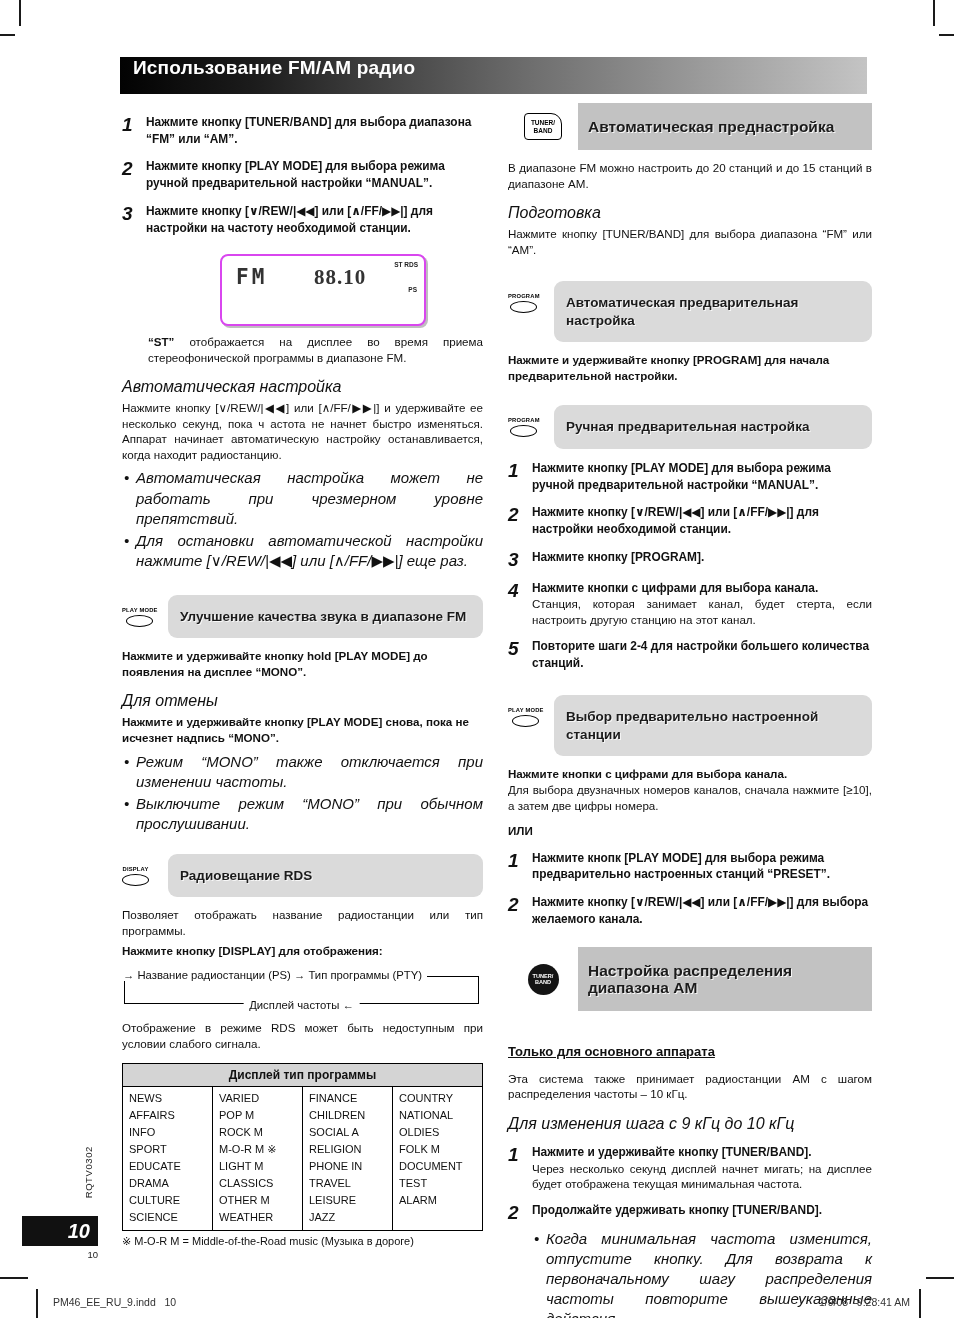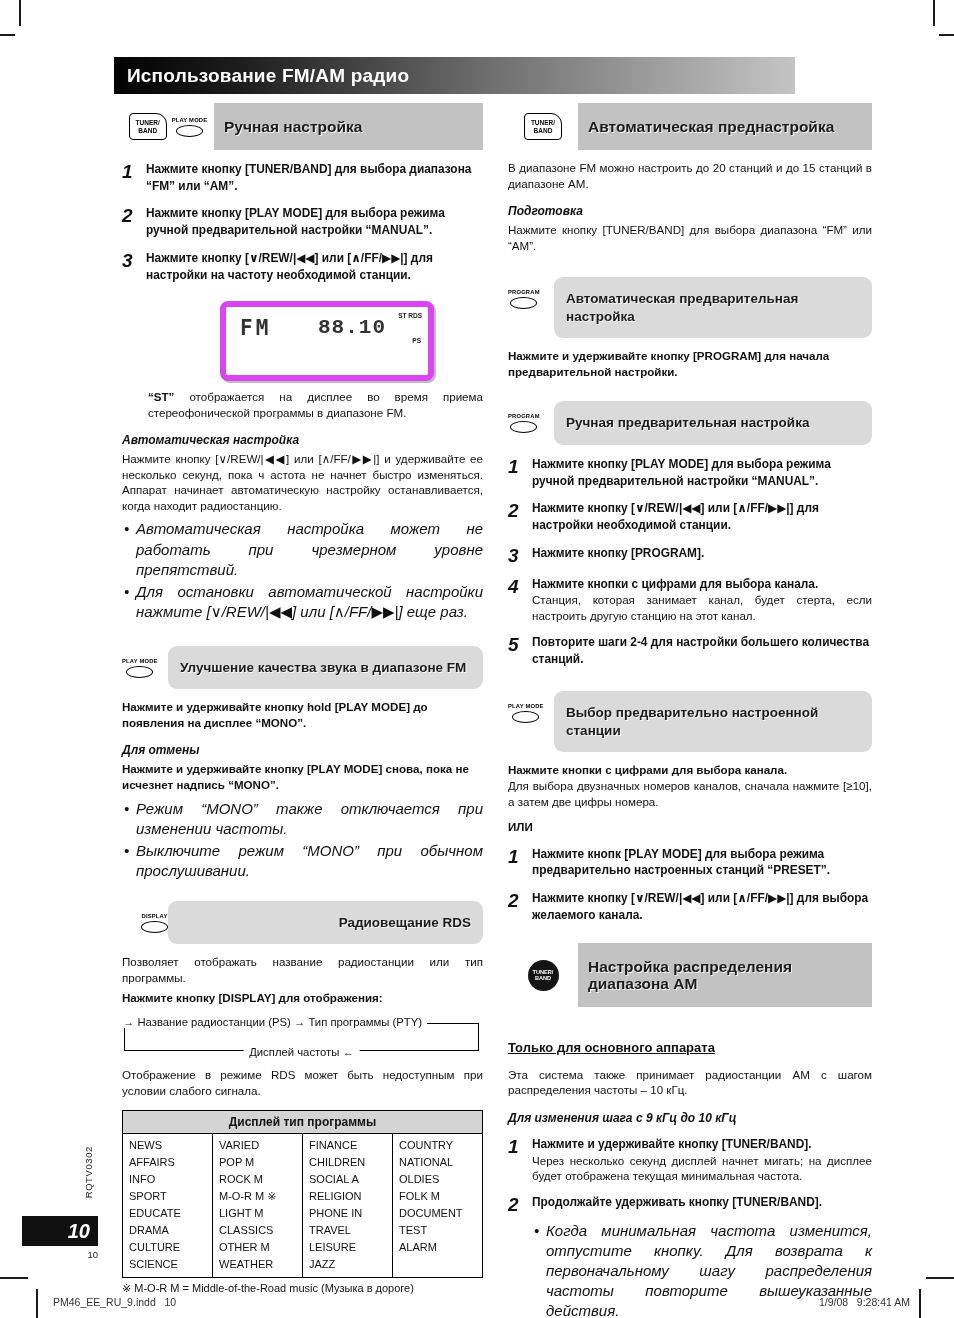--- a/index.html
+++ b/index.html
@@ -1,23 +1,23 @@
 <!DOCTYPE html>
 <html><head>
 <meta charset="utf-8">
 <style>
   html,body{margin:0;padding:0;background:#fff;}
   .page{position:relative;width:954px;height:1318px;background:#fff;overflow:hidden;
         font-family:"Liberation Sans","DejaVu Sans",sans-serif;color:#111;}
   
   .crop{position:absolute;background:#1a1a1a;}
   
-  .title-bar{position:absolute;left:114px;top:57px;width:681px;height:37px;
+  .title-bar{position:absolute;left:120px;top:57px;width:747px;height:37px;
     background:linear-gradient(90deg,#020202 0%,#1c1c1c 18%,#6e6e6e 55%,#9b9b9b 78%,#c4c4c4 100%);
-    display:flex;align-items:center;}
+    display:flex;align-items:flex-start;}
   .title-bar span{color:#fff;font-weight:bold;font-size:19px;padding-left:13px;letter-spacing:.2px;}
   
   .col{position:absolute;top:103px;}
   .col-left{left:122px;width:361px;}
   .col-right{left:508px;width:364px;}
   
   .hdr{display:flex;background:#c2c2c2;min-height:47px;}
   .hdr.tall{min-height:64px;}
   .hdr-icons{background:#fff;display:flex;align-items:center;justify-content:center;gap:5px;
     padding:3px 6px;min-width:92px;box-sizing:border-box;}
@@ -35,36 +35,36 @@
   .oval-wrap{display:inline-flex;flex-direction:column;align-items:center;gap:2px;}
   .oval-label{font-size:5.8px;font-weight:bold;letter-spacing:.2px;color:#000;white-space:nowrap;}
   .oval{display:block;width:25px;height:10px;border:1.3px solid #000;border-radius:50%;background:#fff;}
   .tb-circle{width:31px;height:31px;border-radius:50%;background:#141414;color:#fff;
     display:flex;flex-direction:column;align-items:center;justify-content:center;
     font-size:5.6px;font-weight:bold;line-height:1.15;}
   
   .p{font-size:11.6px;line-height:1.34;margin:10px 0 0 0;}
   .just{text-align:justify;}
   .b{font-weight:bold;}
-  .heading-bi{font-size:12px;font-weight:bold;font-style:italic;margin-top:13px;}
+  .heading-bi{font-size:16px;font-weight:normal;font-style:italic;margin-top:13px;}
   .bullets{margin:6px 0 0 0;padding:0;list-style:none;}
   .bullets li{font-size:15px;line-height:1.34;padding-left:14px;position:relative;text-align:justify;margin-top:2px;font-style:italic;}
   .bullets li::before{content:"•";position:absolute;left:2px;}
   
   .step{display:flex;margin-top:11px;}
   .step-num{flex:none;width:24px;font-size:19px;font-weight:bold;font-style:italic;line-height:1;padding-top:1px;}
   .step-body{flex:1;font-size:11.6px;line-height:1.32;}
   .step-body .sb{font-weight:bold;font-size:11.9px;}
   .step-body .sn{display:block;font-weight:normal;text-align:justify;}
   
-  .lcd{position:relative;margin:18px 0 0 98px;width:202px;height:68px;border:6px solid #d946ef;
+  .lcd{position:relative;margin:18px 0 0 98px;width:202px;height:68px;border:2px solid #d946ef;
     border-radius:8px;background:#fff;box-shadow:2px 2px 0 rgba(0,0,0,.25);}
   .lcd .band{position:absolute;left:14px;top:9px;font-family:"DejaVu Sans Mono",monospace;
     font-size:21px;font-weight:bold;color:#333;letter-spacing:3px;}
-  .lcd .freq{position:absolute;left:92px;top:9px;font-family:Liberation Mono, monospace;
+  .lcd .freq{position:absolute;left:92px;top:9px;font-family:Liberation Serif, serif;
     font-size:21px;font-weight:bold;color:#333;letter-spacing:1px;}
   .lcd .ind-top{position:absolute;right:6px;top:5px;font-size:6.5px;font-weight:bold;color:#222;}
   .lcd .ind-bot{position:absolute;right:7px;top:30px;font-size:6.5px;font-weight:bold;color:#222;}
   
   .cycle{position:relative;border:1.2px solid #000;height:26px;margin:18px 4px 16px 2px;}
   .cycle .top-label{position:absolute;top:-8px;left:-2px;background:#fff;padding:0 5px 0 0;
     font-size:11.3px;white-space:nowrap;}
   .cycle .bottom-label{position:absolute;bottom:-8px;left:50%;transform:translateX(-50%);
     background:#fff;padding:0 6px;font-size:11.3px;white-space:nowrap;}
   
@@ -98,33 +98,20 @@
   <div class="crop" style="left:36px;top:1289px;width:1.5px;height:29px;"></div>
   <div class="crop" style="right:0;top:1277px;width:28px;height:1.5px;"></div>
   <div class="crop" style="left:919px;top:1289px;width:1.5px;height:29px;"></div>
 
   <div class="title-bar">
     <span>Использование FM/AM радио</span>
   </div>
 
   <div class="col col-left">
 
-    <div class="hdr">
-      <div class="hdr-icons">
-        <span class="tb-badge">
-          <span>TUNER/</span>
-          <span>BAND</span>
-        </span>
-        <span class="oval-wrap">
-          <span class="oval-label">PLAY MODE</span>
-          <span class="oval"></span>
-        </span>
-      </div>
-      <div class="hdr-title">Ручная настройка</div>
-    </div>
 
     <div class="step">
       <span class="step-num">1</span>
       <span class="step-body"><span class="sb">Нажмите кнопку [TUNER/BAND] для выбора диапазона “FM” или “AM”.</span></span>
     </div>
     <div class="step">
       <span class="step-num">2</span>
       <span class="step-body"><span class="sb">Нажмите кнопку [PLAY MODE] для выбора режима ручной предварительной настройки “MANUAL”.</span></span>
     </div>
     <div class="step">
@@ -160,21 +147,21 @@
       <div class="sub-bar">Улучшение качества звука в диапазоне FM</div>
     </div>
     <p class="p"><span class="sb b">Нажмите и удерживайте кнопку hold [PLAY MODE] до появления на дисплее “MONO”.</span></p>
     <div class="heading-bi">Для отмены</div>
     <p class="p mt4"><span class="sb b">Нажмите и удерживайте кнопку [PLAY MODE] снова, пока не исчезнет надпись “MONO”.</span></p>
     <ul class="bullets">
       <li>Режим “MONO” также отключается при изменении частоты.</li>
       <li>Выключите режим “MONO” при обычном прослушивании.</li>
     </ul>
 
-    <div class="sub" style="margin-top:20px;text-align:right;">
+    <div class="sub" style="margin-top:20px;">
       <div class="sub-icon">
         <span class="oval-wrap">
           <span class="oval-label">DISPLAY</span>
           <span class="oval"></span>
         </span>
       </div>
       <div class="sub-bar">Радиовещание RDS</div>
     </div>
     <p class="p just">Позволяет отображать название радиостанции или тип программы.</p>
     <p class="p mt4"><span class="sb b">Нажмите кнопку [DISPLAY] для отображения:</span></p>

